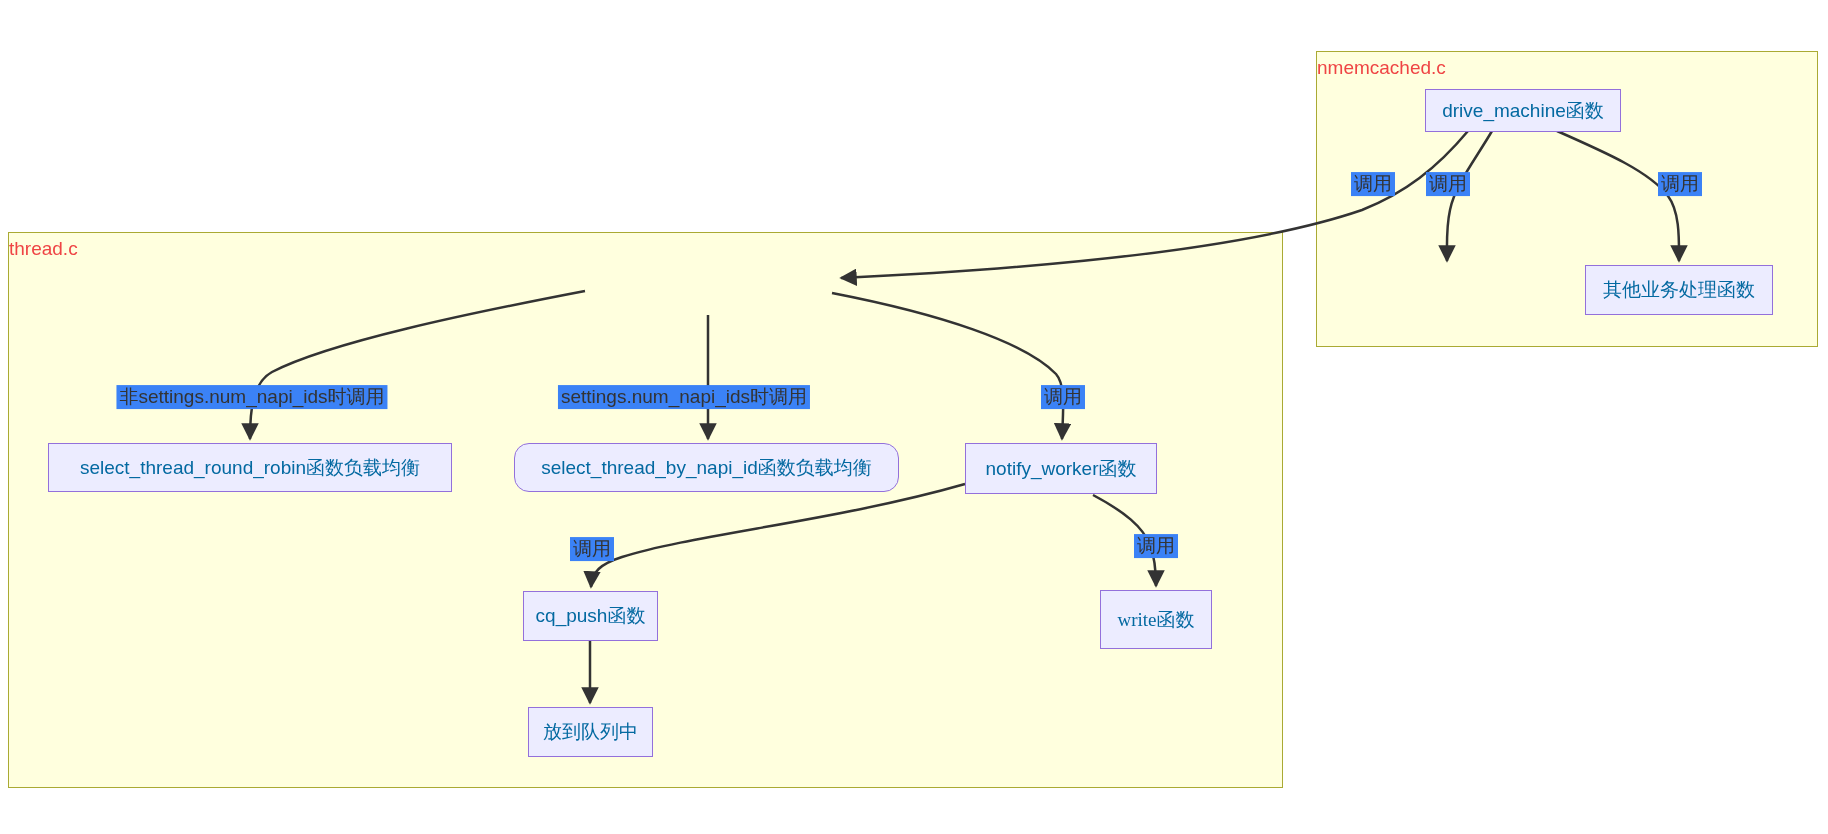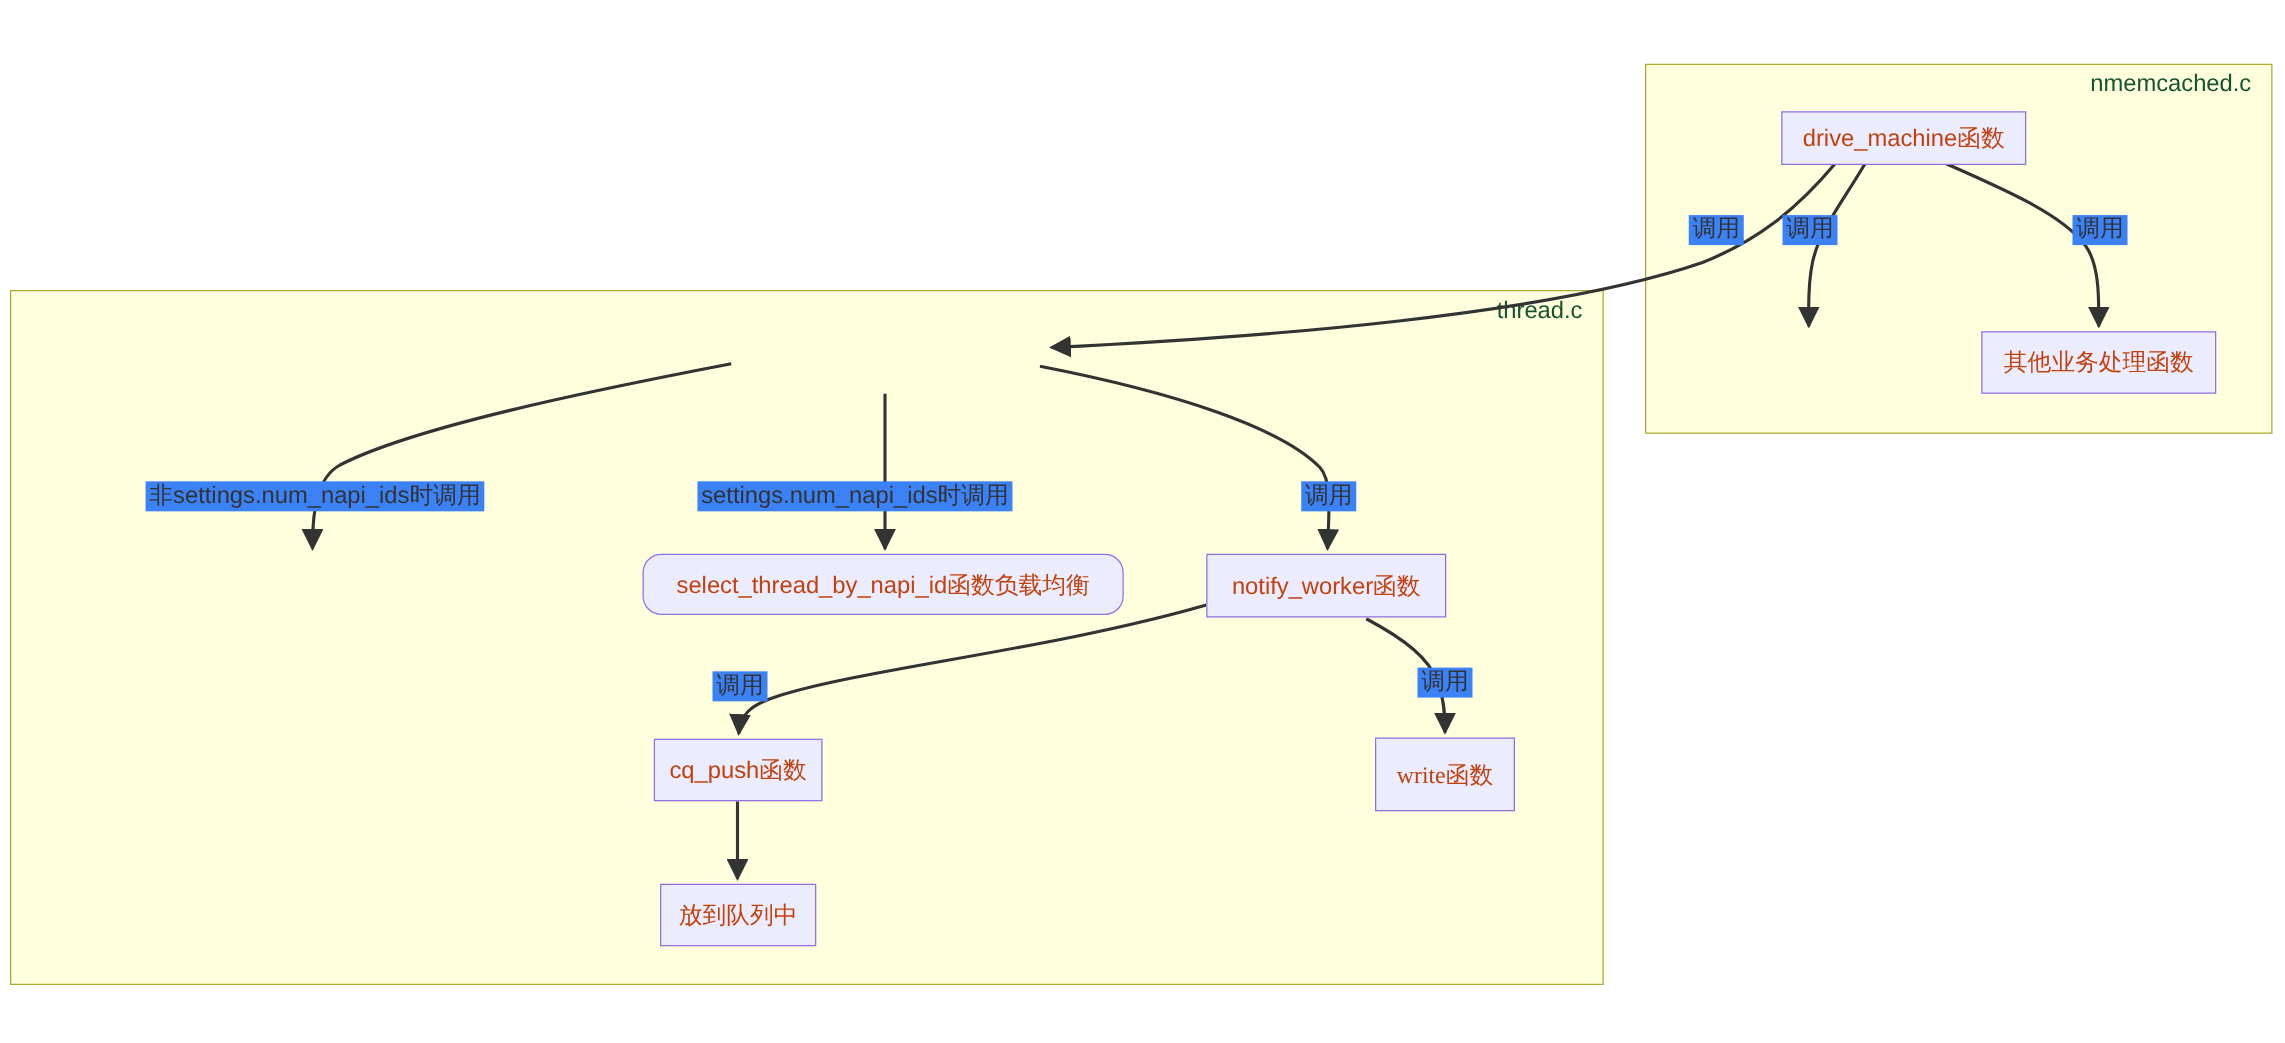--- a/index.html
+++ b/index.html
@@ -16,45 +16,45 @@
     position: absolute;
     background: #ffffde;
     border: 1px solid #aaaa33;
     z-index: 0;
     box-sizing: border-box;
   }
   .cluster-title {
     position: absolute;
     top: 5px;
     left: 0;
-    right: 16px;
-    text-align: right;
+    right: 4px;
+    text-align: left;
     font-size: 19px;
-    color: #14532d;
+    color: #ef4444;
   }
   svg.edges {
     position: absolute;
     left: 0; top: 0;
     z-index: 1;
   }
   .edge-path {
     fill: none;
     stroke: #333333;
     stroke-width: 2.5px;
   }
   .node {
     position: absolute;
     background: #ececff;
     border: 1px solid #9370db;
     box-sizing: border-box;
     display: flex;
     align-items: center;
     justify-content: center;
     font-size: 19px;
-    color: #c2410c;
+    color: #0369a1;
     z-index: 3;
     white-space: nowrap;
     padding: 0 10px;
   }
   .edge-label {
     position: absolute;
     transform: translate(-50%, -50%);
     background: #3b82f6;
     color: #333333;
     font-size: 19px;
@@ -111,20 +111,21 @@
   <div class="edge-label" style="left:1063px; top:397px;">调用</div>
   <div class="edge-label" style="left:592px; top:549px;">调用</div>
   <div class="edge-label" style="left:1156px; top:546px;">调用</div>
 
   <div class="node" style="left:1425px; top:89px; width:196px; height:43px;">drive_machine函数</div>
 
 
   <div class="node" style="left:1585px; top:265px; width:188px; height:50px;">其他业务处理函数</div>
 
 
+  <div class="node" style="left:48px; top:443px; width:404px; height:49px;">select_thread_round_robin函数负载均衡</div>
 
   <div class="node" style="left:514px; top:443px; width:385px; height:49px;border-radius:15px;">select_thread_by_napi_id函数负载均衡</div>
 
   <div class="node" style="left:965px; top:443px; width:192px; height:51px;">notify_worker函数</div>
 
   <div class="node" style="left:523px; top:591px; width:135px; height:50px;">cq_push函数</div>
 
   <div class="node" style="left:1100px; top:590px; width:112px; height:59px;font-family:Liberation Serif, serif;">write函数</div>
 
   <div class="node" style="left:528px; top:707px; width:125px; height:50px;">放到队列中</div>

